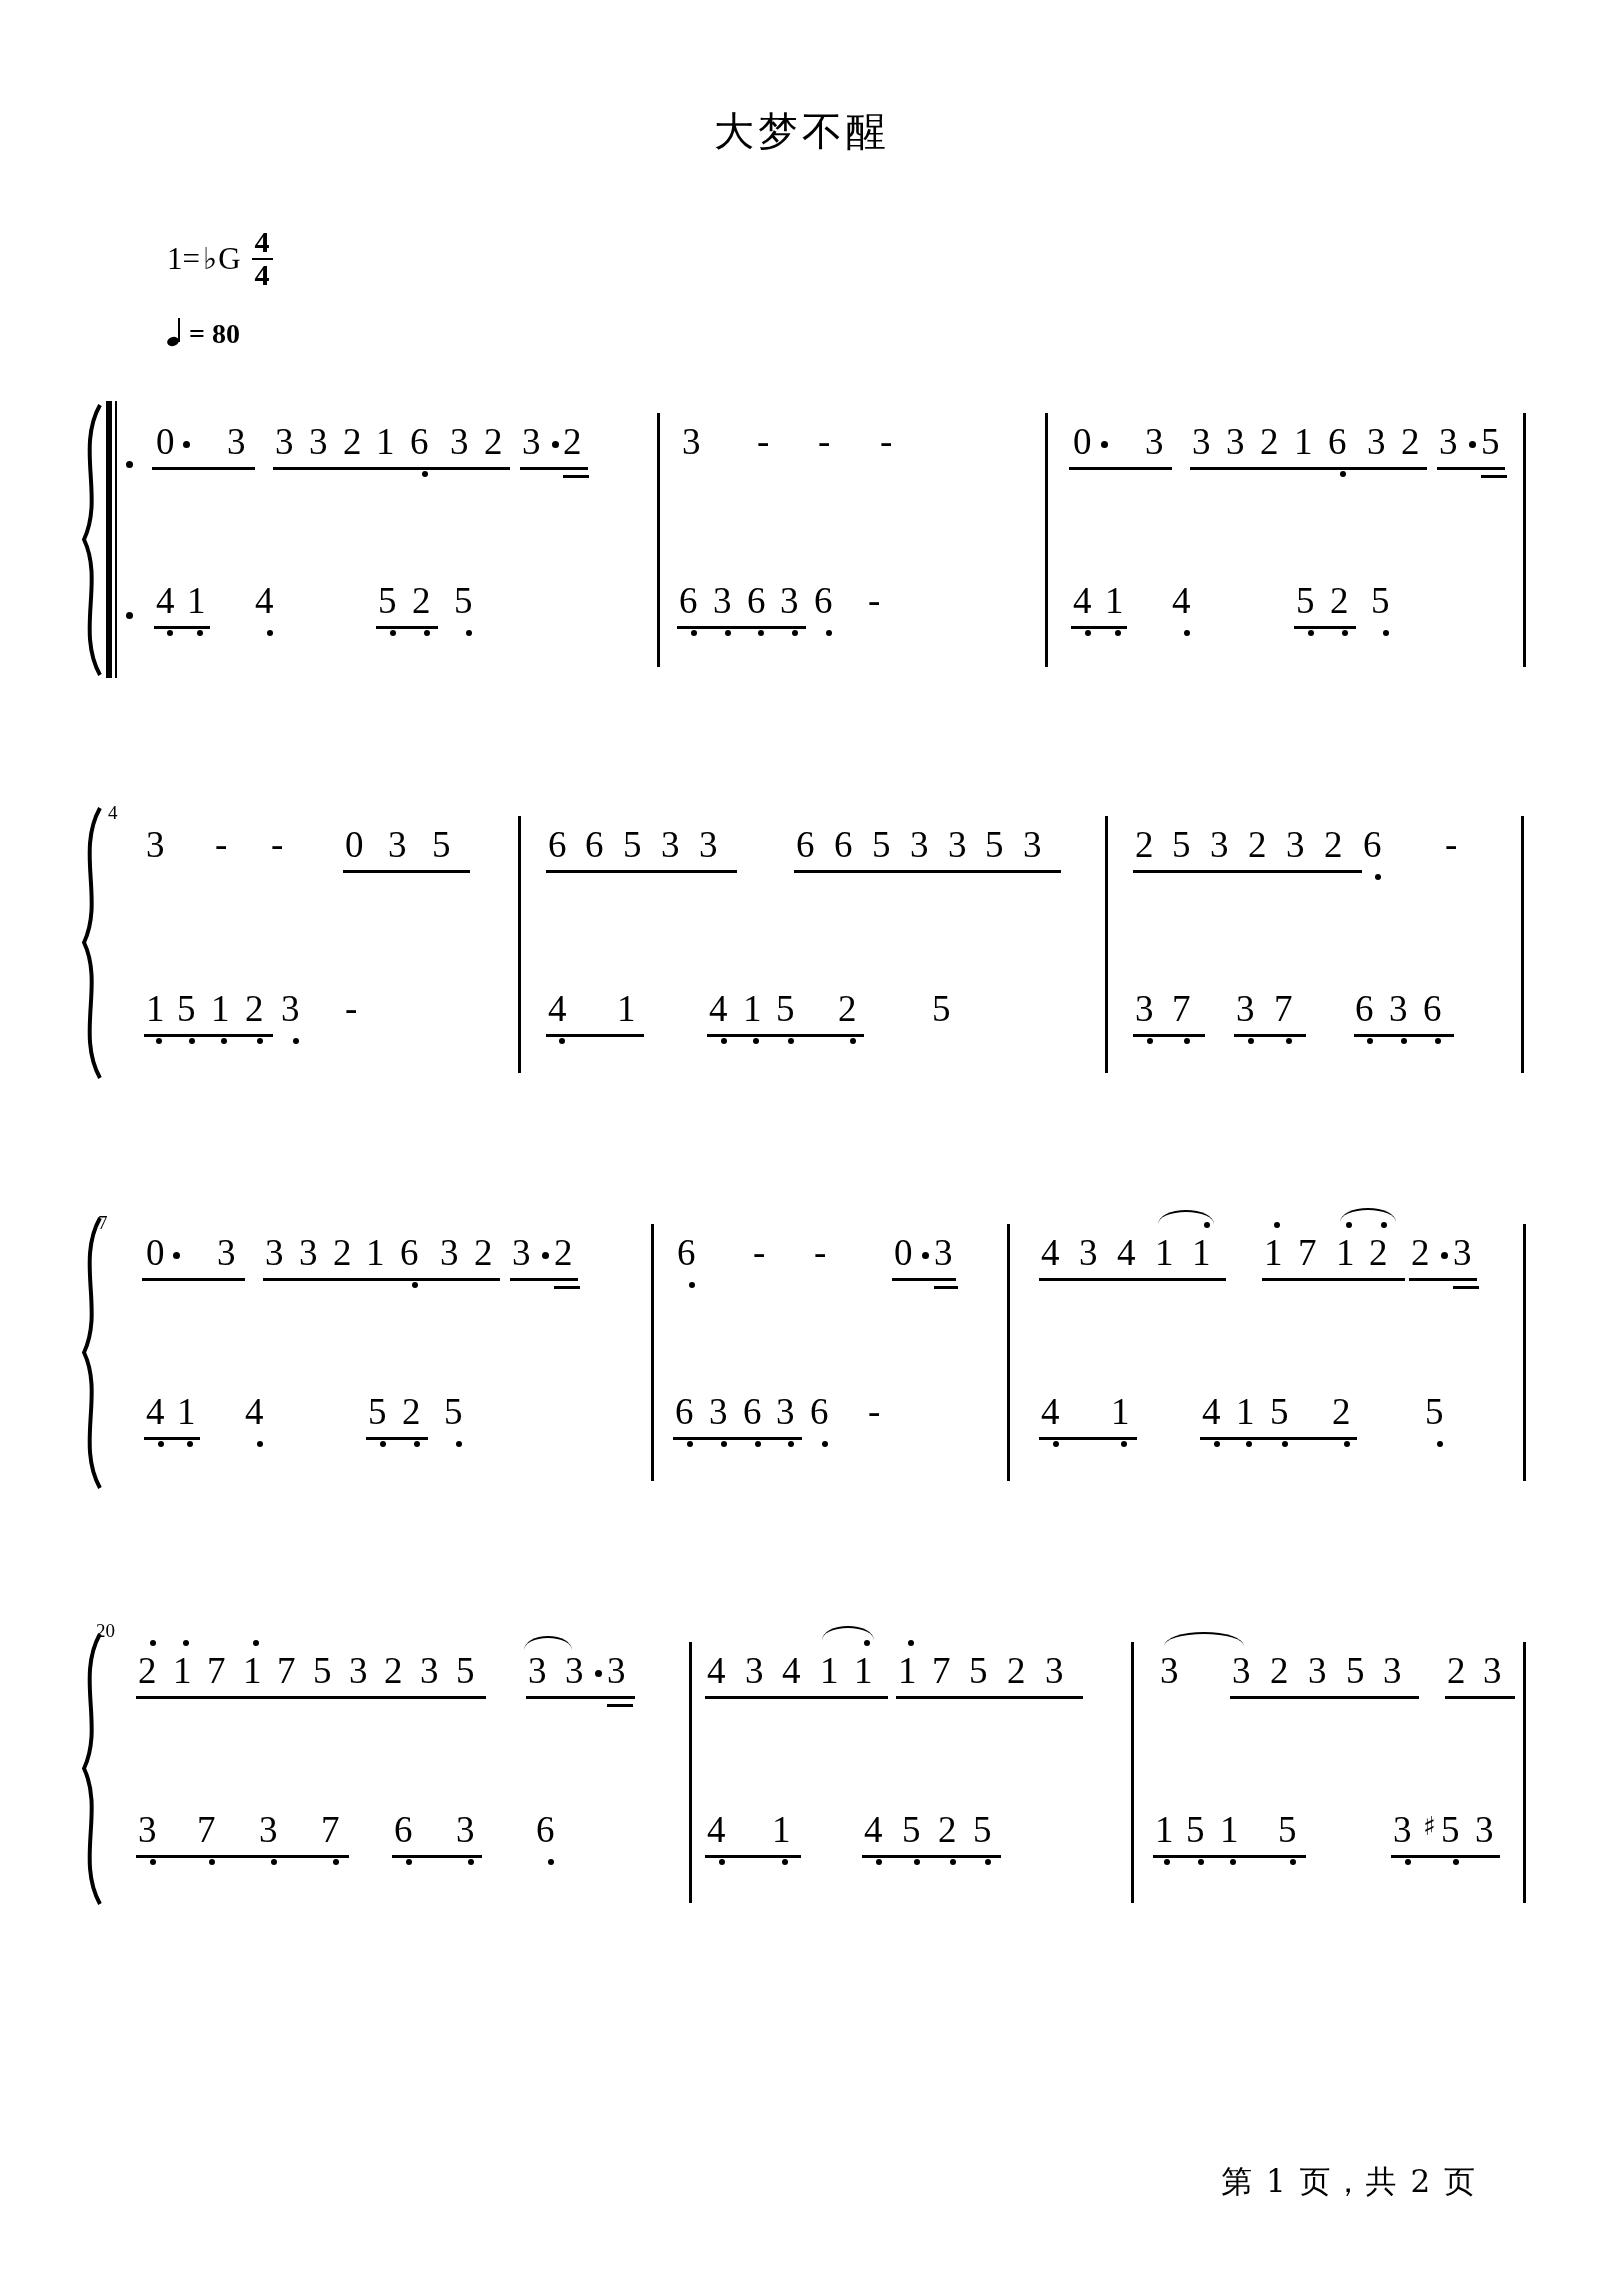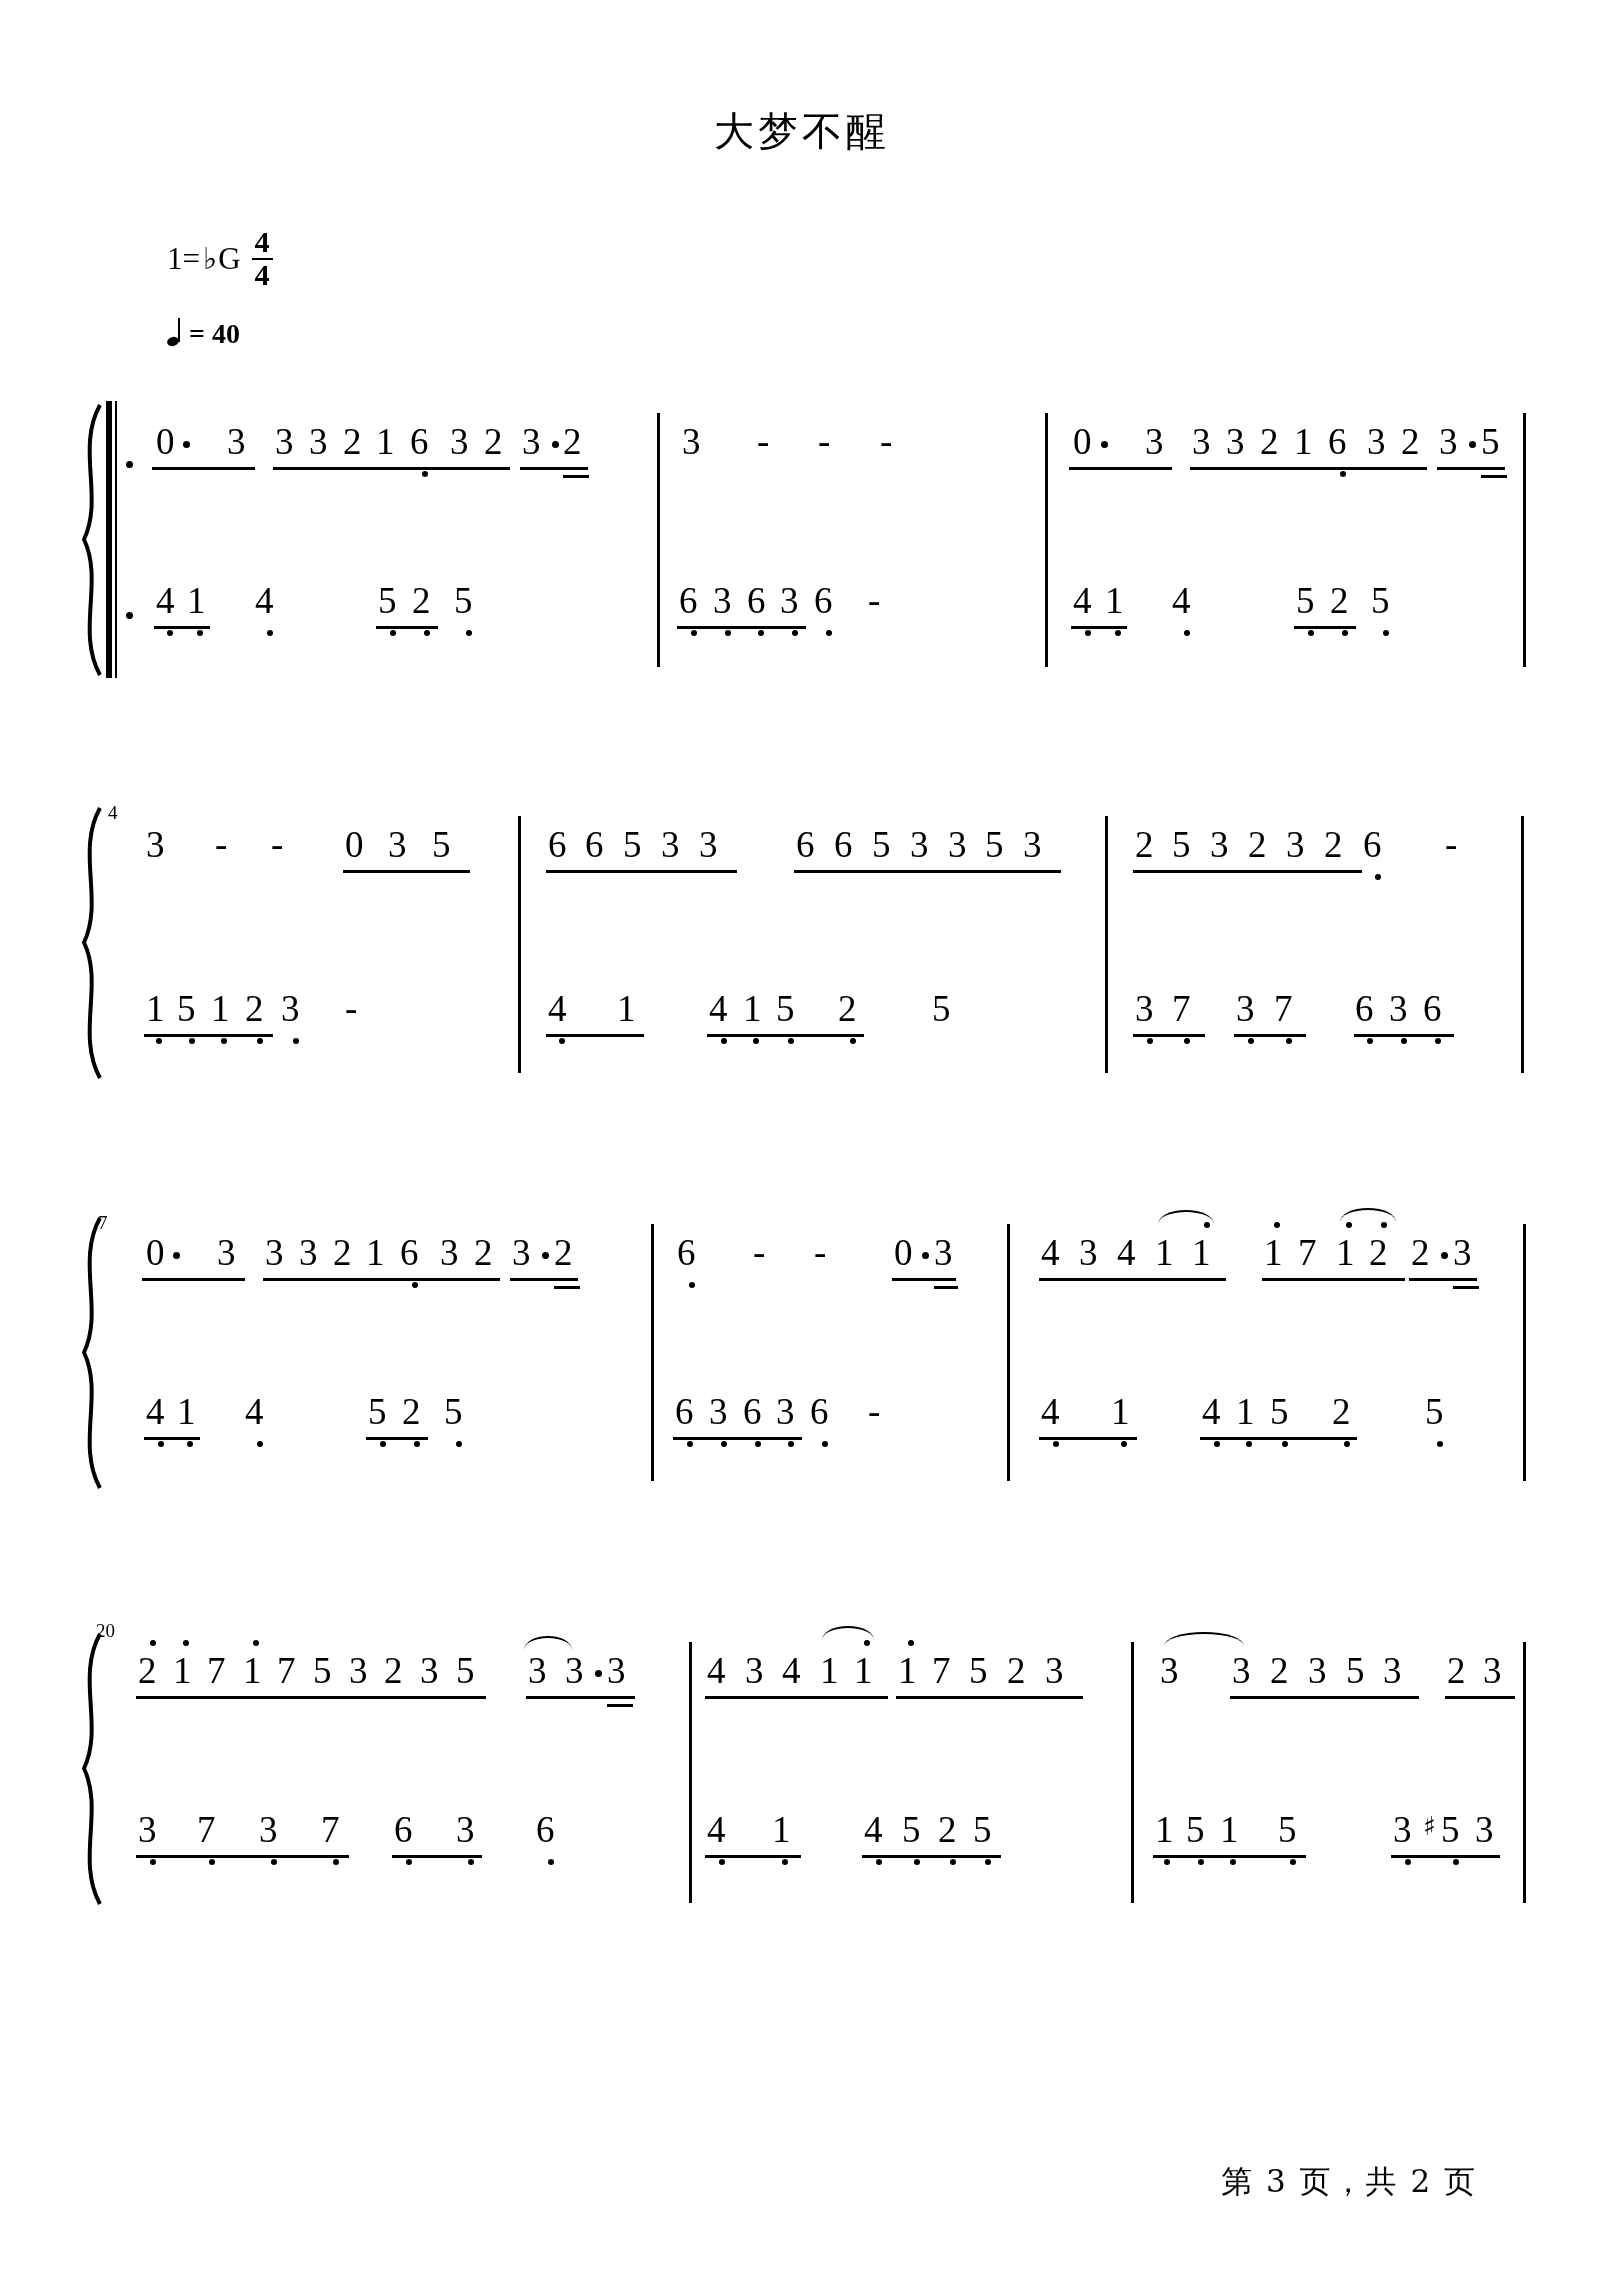--- a/index.html
+++ b/index.html
@@ -206,21 +206,21 @@
     <span class="flat">♭</span>
     <span>G</span>
     <span class="meter">
       <span>4</span>
       <span>4</span>
     </span>
   </div>
 
   <div class="tempo">
     <span class="quarter-note"></span>
-    <span>= 40</span>
+    <span>= 80</span>
   </div>
 
   <div class="system" style="top:403px; height:274px;">
     <div class="brace" style="left:10px; top:0; height:274px;">
       <svg width="40" height="274" viewBox="0 0 40 275">
         <path d="M30 2 C6 45, 34 95, 14 137 C34 179, 6 229, 30 273" fill="none" stroke="#000" stroke-width="4"></path>
       </svg>
     </div>
 
     <div class="repeat-start" style="left:46px; top:-2px; height:277px;">
@@ -668,16 +668,16 @@
       <div class="dot-below" style="left:1393px; top:48px;"></div>
       <span class="note" style="left:1415px; top:0;">3</span>
       <div class="beam" style="left:1331px; top:44px; width:109px;"></div>
     </div>
 
     <div class="barline" style="left:629px; top:10px; height:261px;"></div>
     <div class="barline" style="left:1071px; top:10px; height:261px;"></div>
     <div class="barline" style="left:1463px; top:10px; height:261px;"></div>
   </div>
 
-  <div class="footer">第 3 页，共 2 页</div>
+  <div class="footer">第 1 页，共 2 页</div>
 
 </div>
 
 
 </body></html>

